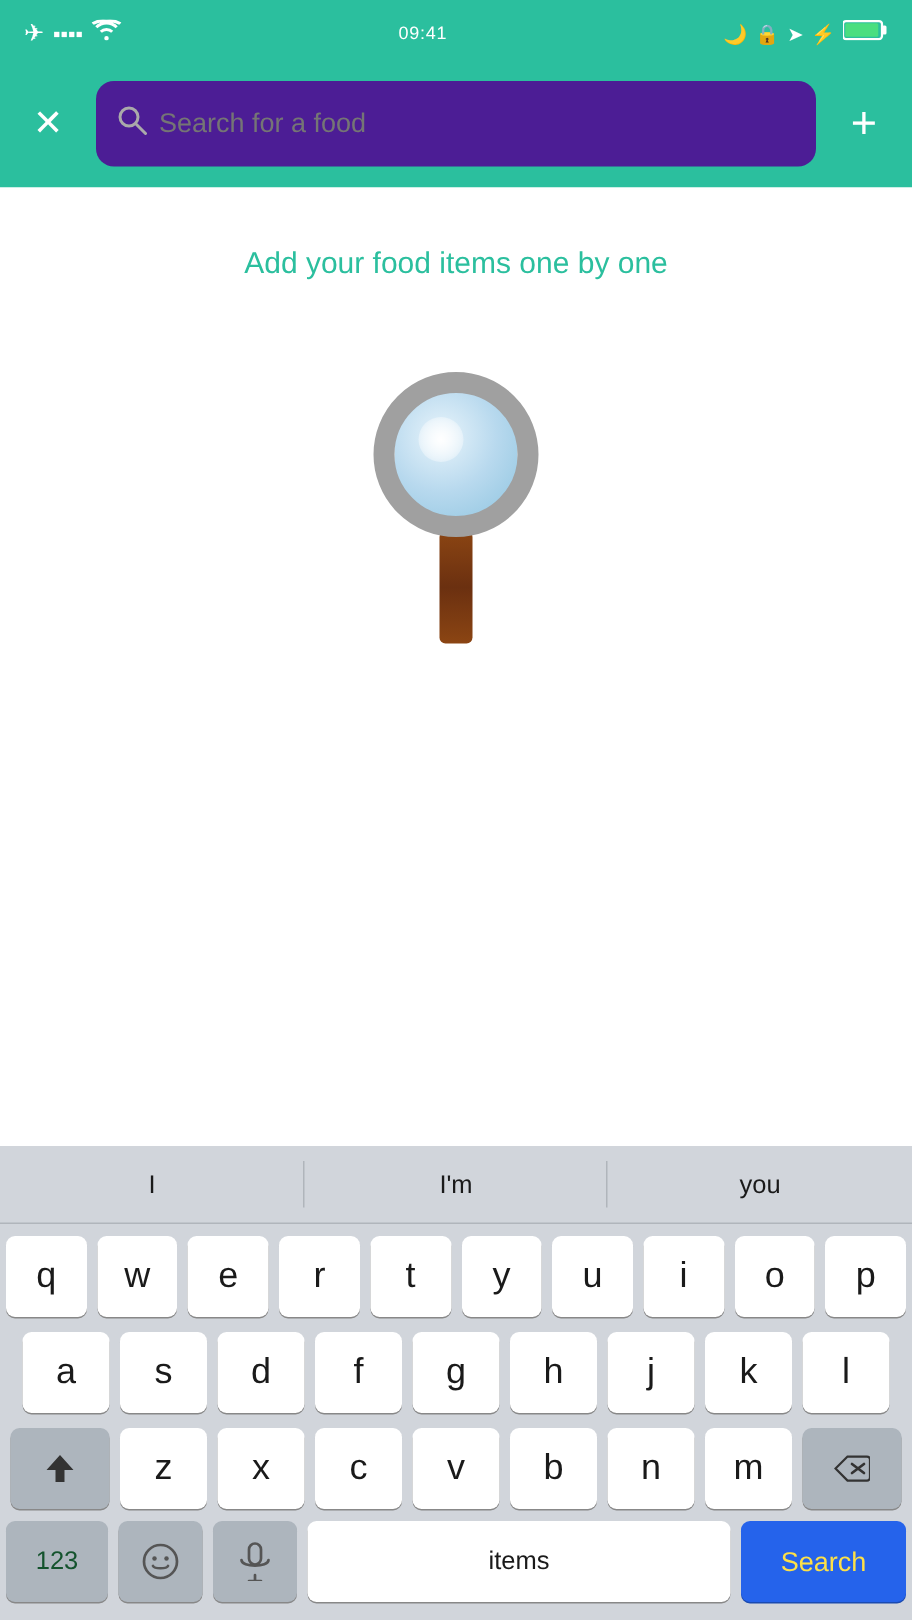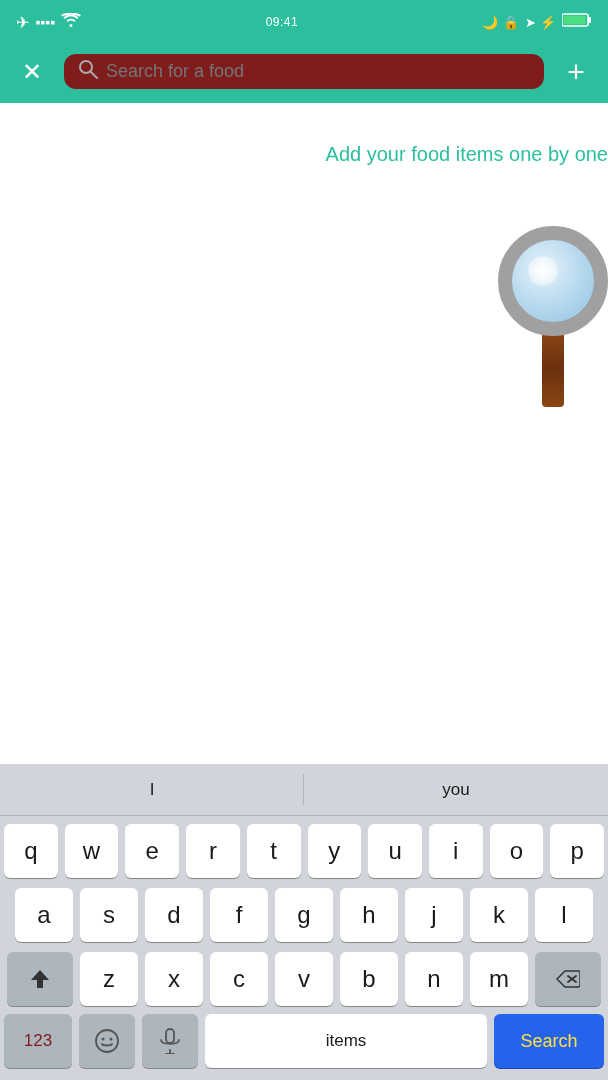--- a/index.html
+++ b/index.html
@@ -52,25 +52,25 @@
     }
     .close-btn {
       color: white;
       font-size: 24px;
       cursor: pointer;
       width: 36px;
       text-align: center;
     }
     .search-box {
       flex: 1;
-      background: #7f1d1d;
+      background: #4c1d95;
       border-radius: 12px;
       display: flex;
       align-items: center;
-      padding: 5px 14px;
+      padding: 16px 14px;
       gap: 8px;
     }
     .search-icon-teal {
       color: #aaa;
       font-size: 18px;
     }
     .search-input-text {
       font-size: 18px;
       color: #aaa;
       flex: 1;
@@ -85,21 +85,21 @@
       width: 36px;
       text-align: center;
     }
 
     
     .main-content {
       flex: 1;
       background: #fff;
       display: flex;
       flex-direction: column;
-      align-items: flex-end;
+      align-items: center;
       padding-top: 40px;
     }
     .instruction-text {
       color: #2bbf9e;
       font-size: 20px;
       margin-bottom: 60px;
     }
     .magnifier-container {
       display: flex;
       flex-direction: column;
@@ -217,21 +217,21 @@
     }
     .key-num {
       background: #adb5bd;
       border-radius: 6px;
       height: 54px;
       width: 68px;
       display: flex;
       align-items: center;
       justify-content: center;
       font-size: 17px;
-      color: #7f1d1d;
+      color: #14532d;
       cursor: pointer;
       box-shadow: 0 1px 0 #888;
     }
     .key-emoji {
       background: #adb5bd;
       border-radius: 6px;
       height: 54px;
       width: 56px;
       display: flex;
       align-items: center;
@@ -330,20 +330,21 @@
       <div class="magnifier-shine"></div>
     </div>
     <div class="magnifier-handle"></div>
   </div>
 </div>
 
 <div class="keyboard-area">
 
   <div class="predictive-bar">
     <div class="pred-item">I</div>
+    <div class="pred-item">I'm</div>
     <div class="pred-item">you</div>
   </div>
 
   <div class="keyboard">
 
     <div class="key-row">
       <div class="key">q</div>
       <div class="key">w</div>
       <div class="key">e</div>
       <div class="key">r</div>

